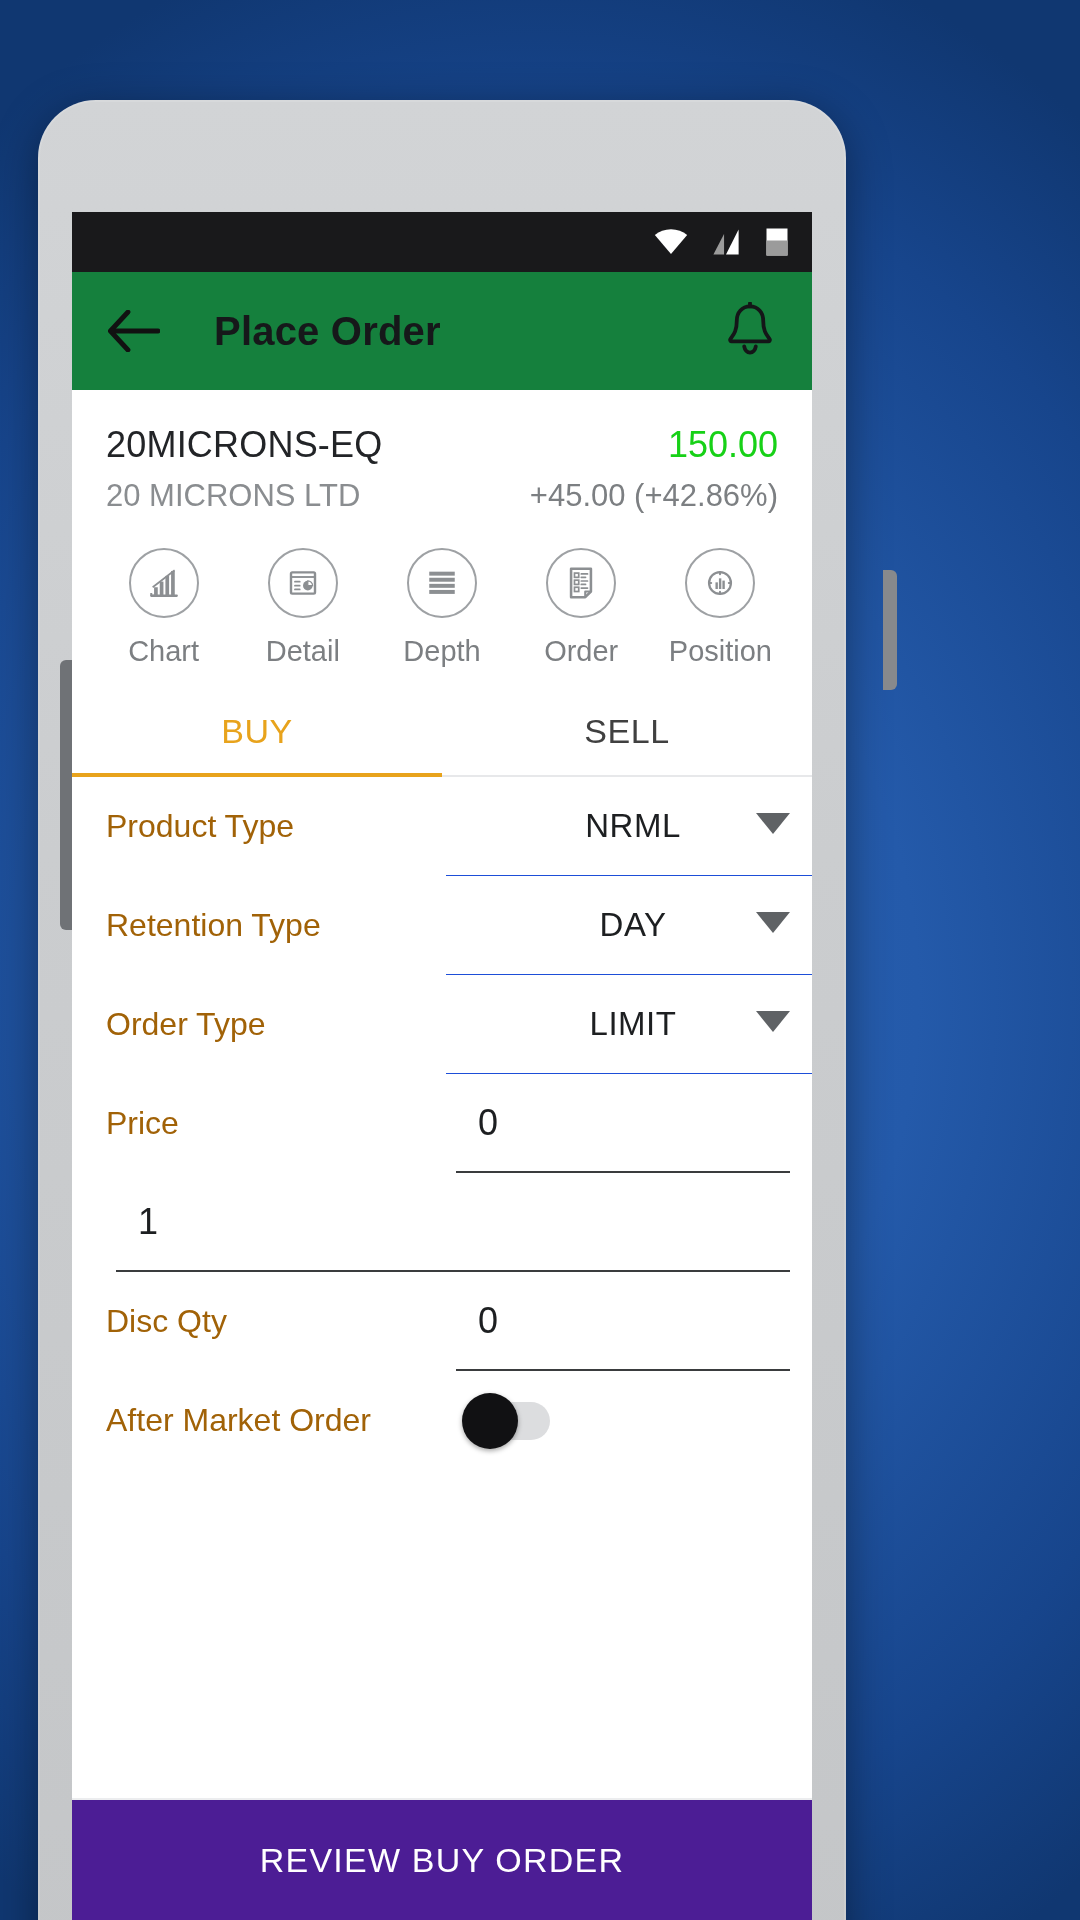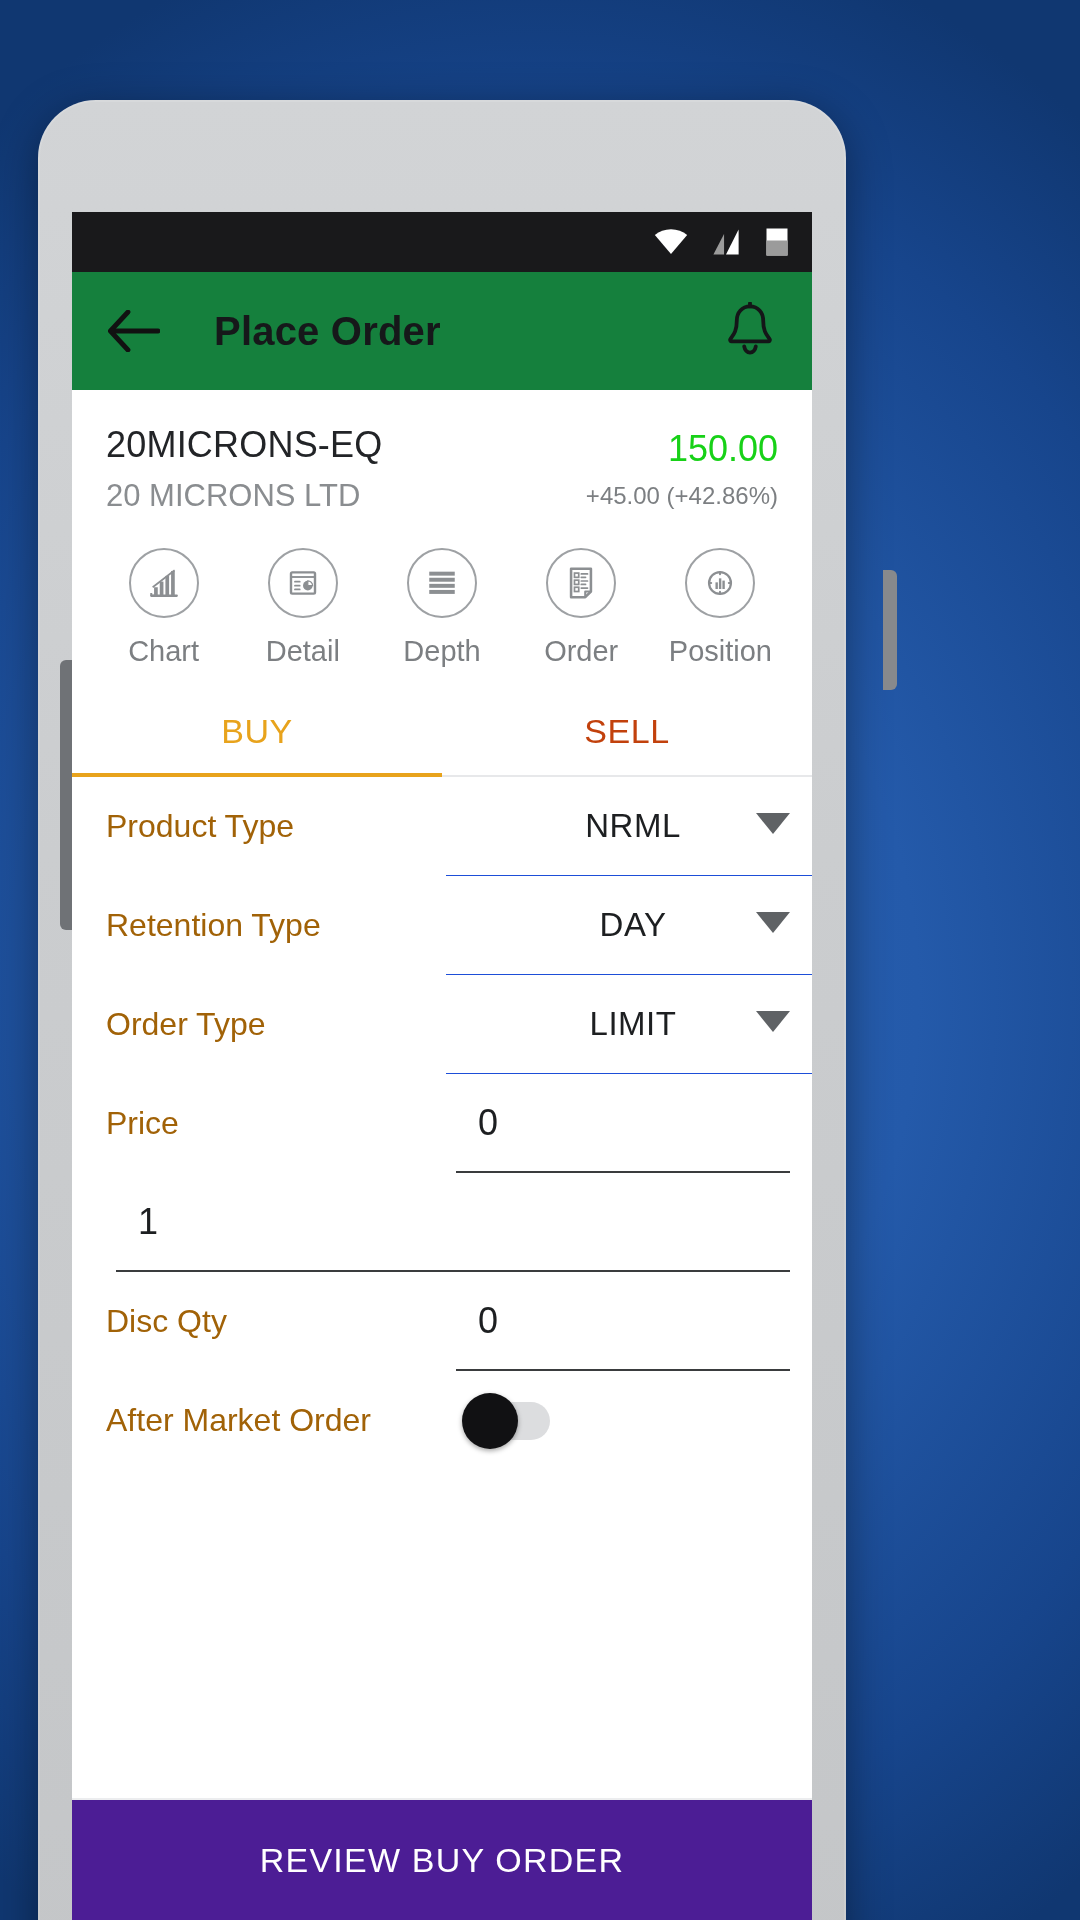--- a/index.html
+++ b/index.html
@@ -82,34 +82,34 @@
   .appbar-title{
     font-size:40px; font-weight:bold; color:#16181A;
     margin-left:52px; letter-spacing:.2px;
   }
   .appbar-spacer{ flex:1; }
   .bell-btn{ width:56px; height:60px; display:flex; align-items:center; justify-content:center; cursor:pointer;}
 
   
   .scrip{
     padding:34px 34px 6px 34px;
-    display:flex; justify-content:space-between; align-items:center;
+    display:flex; justify-content:space-between; align-items:flex-start;
   }
   .scrip-left .symbol{
     font-size:36px; color:#222427; letter-spacing:.2px;
   }
   .scrip-left .company{
     font-size:31px; color:#8A8D90; margin-top:12px;
   }
   .scrip-right{ text-align:right; }
   .scrip-right .ltp{
     font-size:36px; color:#17D117; font-weight:normal;
   }
   .scrip-right .chg{
-    font-size:24px; color:#7C7F82; margin-top:12px;
+    font-size:31px; color:#7C7F82; margin-top:12px;
   }
 
   
   .quicknav{
     display:flex; padding:28px 22px 0 22px;
   }
   .qn-item{
     flex:1; display:flex; flex-direction:column; align-items:center; cursor:pointer;
   }
   .qn-circle{
@@ -123,21 +123,21 @@
   }
 
   
   .tabs{ display:flex; margin-top:26px; }
   .tab{
     flex:1; text-align:center; padding:18px 0 22px 0;
     font-size:34px; letter-spacing:.6px; cursor:pointer;
     position:relative;
   }
   .tab.active{ color:#E8A31C; }
-  .tab.inactive{ color:#c2410c; }
+  .tab.inactive{ color:#404040; }
   .tab-indicator-row{ display:flex; height:4px; }
   .tab-ind{ flex:1; }
   .tab-ind.on{ background:#E8A31C; height:4px; }
   .tab-ind.off{ background:#E7E8EA; height:2px; align-self:flex-end; }
 
   
   .form{ padding:0 0 0 0; }
   .row{
     display:flex; align-items:center;
     height:99px;

